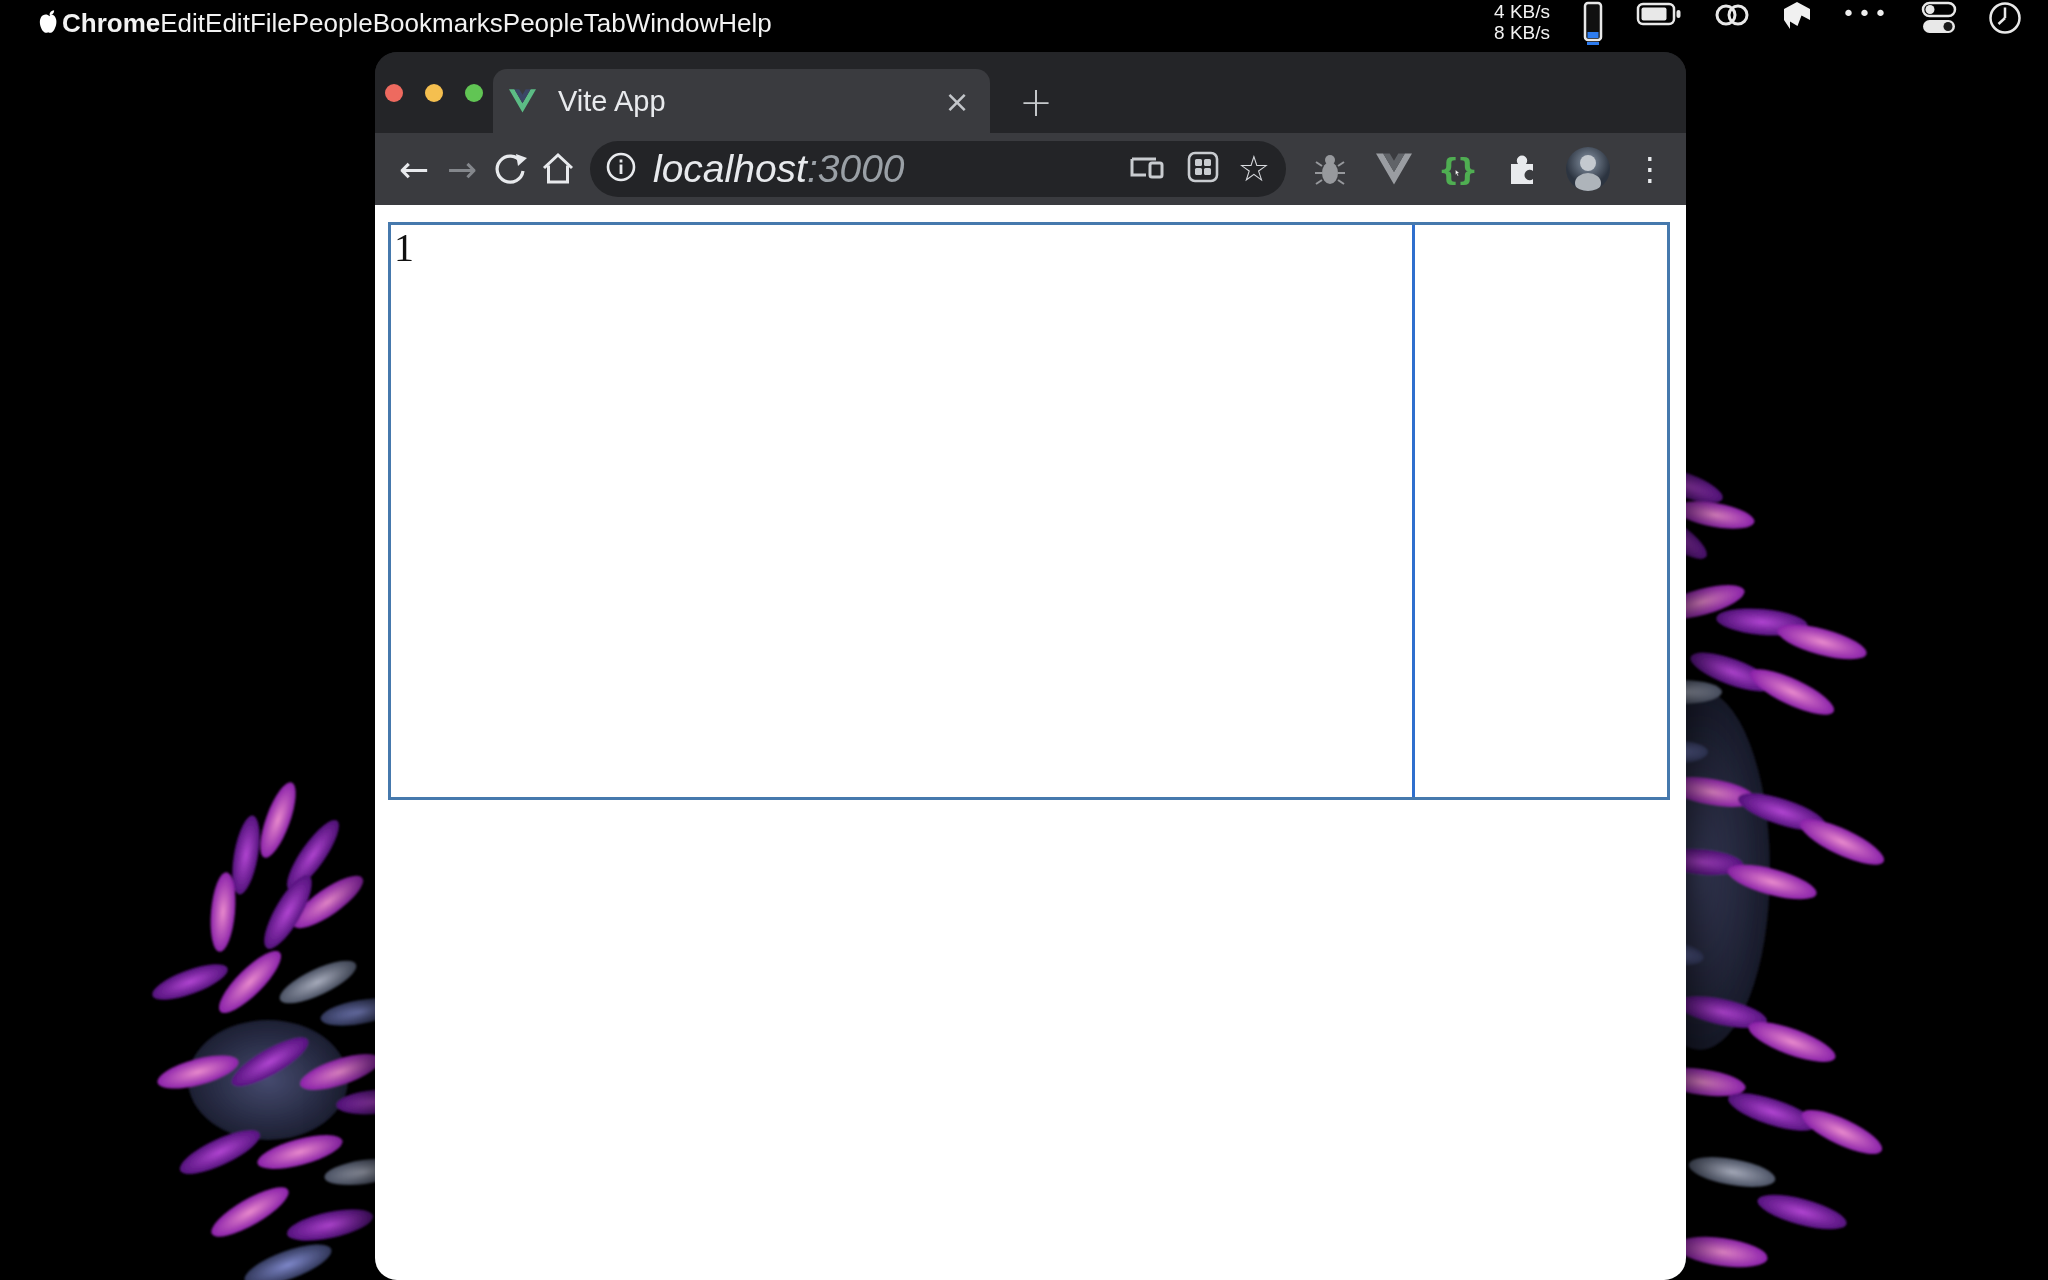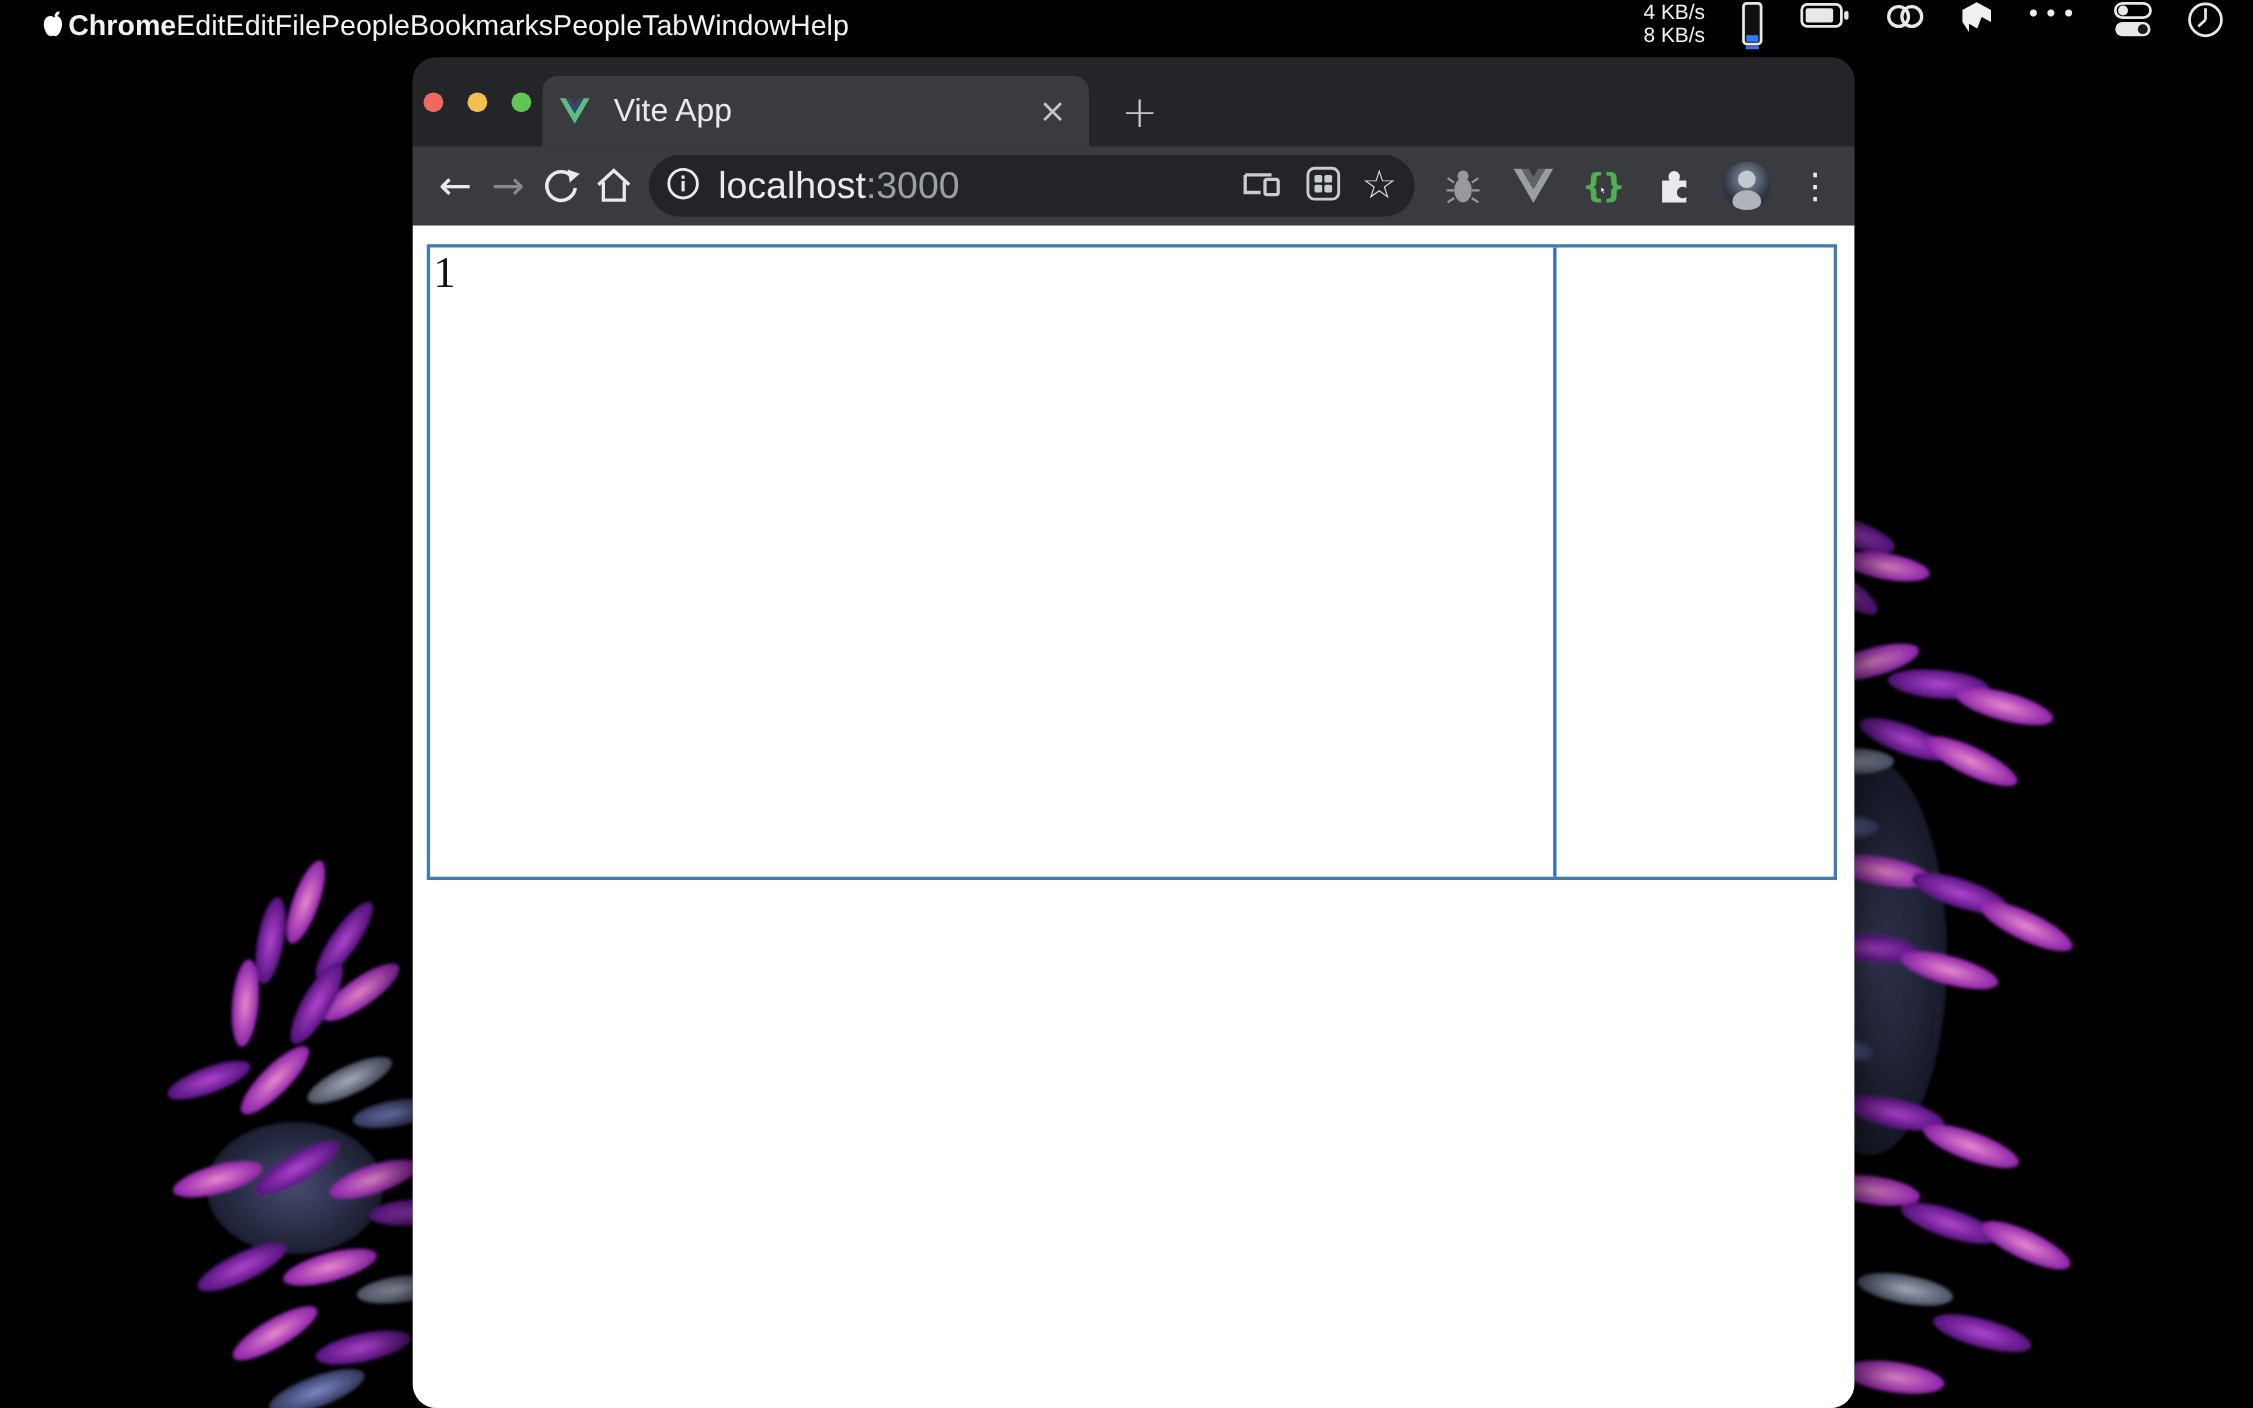--- a/index.html
+++ b/index.html
@@ -53,21 +53,21 @@
   .nav-btn { width:46px; height:46px; display:flex; align-items:center; justify-content:center;
              color:#e8eaed; font-size:36px; font-family:"DejaVu Sans",sans-serif; }
   .nav-back    { margin-left:16px; }
   .nav-forward { margin-left:2px; color:#84878c; }
   .nav-reload, .nav-home { margin-left:2px; }
 
   .omnibox { position:absolute; left:215px; top:8px; width:696px; height:56px;
              border-radius:28px; background:var(--c-pill,#232427);
              display:flex; align-items:center; color:var(--c-url_text,#e8eaed); }
   .omni-info { margin-left:15px; flex:0 0 auto; }
-  .omni-url { margin-left:16px; font-size:34px; white-space:nowrap; }
+  .omni-url { margin-left:16px; font-size:39px; white-space:nowrap;font-style:italic; }
   .omni-url .port { color:var(--c-muted,#9aa0a6); }
   .omni-right { margin-left:auto; display:flex; align-items:center; gap:18px; margin-right:16px; }
   .star-glyph { font-family:"DejaVu Sans",sans-serif; font-size:36px; color:#dadce0; line-height:1; }
 
   .ext-area { position:absolute; left:935px; top:0; height:72px; display:flex; align-items:center; gap:24px; }
   .ext-btn { width:40px; height:40px; display:flex; align-items:center; justify-content:center; }
   .braces { display:flex; align-items:center; font-family:"DejaVu Sans",sans-serif;
             font-weight:700; font-size:30px; color:#4fae52; position:relative; }
   .braces svg { margin:0 -4px; position:relative; top:4px; }
   .avatar { width:44px; height:44px; border-radius:50%; overflow:hidden; flex:0 0 auto; }

